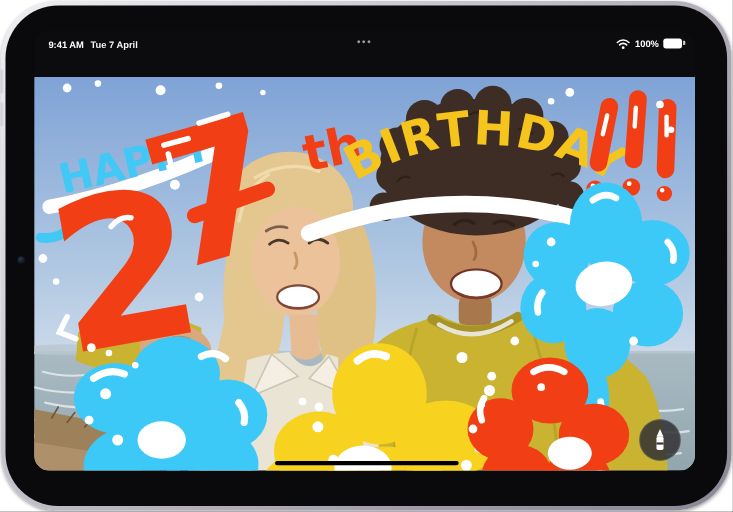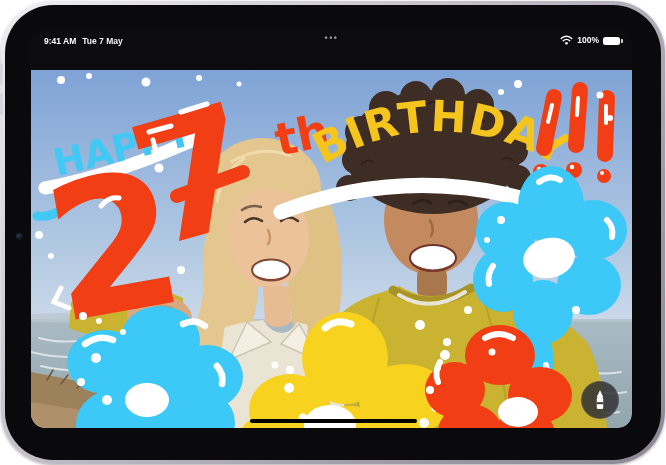--- a/index.html
+++ b/index.html
@@ -13,21 +13,21 @@
   .side-btn{position:absolute;left:-1px;width:3px;height:22px;border-radius:2px;background:#d6d3da;}
   .front-cam{position:absolute;left:11px;top:228px;width:7px;height:7px;border-radius:50%;
     background:radial-gradient(circle at 35% 35%,#2a3952 0%,#10151f 60%,#05070c 100%);}
   
   .screen{position:absolute;left:26px;top:23px;width:601px;height:400px;border-radius:14px;
     background:#0c0c0e;overflow:hidden;}
   .statusbar{position:absolute;left:0;top:0;width:100%;height:24px;color:#fff;font-size:8.5px;}
   .sb-left{position:absolute;left:13px;top:8px;display:flex;gap:6px;white-space:nowrap;}
   .sb-time{font-weight:700;}
   .sb-date{font-weight:600;opacity:.95;}
-  .sb-right{position:absolute;right:12px;top:7px;display:flex;align-items:flex-end;gap:4px;}
+  .sb-right{position:absolute;right:12px;top:7px;display:flex;align-items:flex-start;gap:4px;}
   .sb-batt-pct{font-weight:600;}
   .batt{width:17px;height:8.5px;border-radius:2.5px;background:#fff;position:relative;}
   .batt:after{content:"";position:absolute;right:-2.5px;top:2.2px;width:1.6px;height:4px;
     background:#fff;border-radius:0 1px 1px 0;opacity:.8;}
   .overflow-dots{position:absolute;left:0;top:6px;width:100%;text-align:center;color:#9a9aa1;
     font-size:9px;letter-spacing:1.5px;font-weight:700;line-height:1;}
   .navbar{position:absolute;left:0;top:26px;width:100%;height:18px;font-size:11.5px;line-height:14px;}
   .nav-cancel{position:absolute;left:13px;top:2px;color:#0A84FF;cursor:pointer;}
   .nav-title{position:absolute;left:0;top:2px;width:100%;text-align:center;color:#fff;font-weight:600;}
   .nav-done{position:absolute;right:13px;top:2px;color:#0A84FF;font-weight:600;cursor:pointer;}
@@ -49,21 +49,21 @@
     <div class="side-btn" style="top:62px"></div>
     <div class="side-btn" style="top:92px"></div>
     <div class="device-body">
       <div class="front-cam"></div>
 
       <div class="screen">
 
         <div class="statusbar">
           <div class="sb-left">
             <span class="sb-time">9:41 AM</span>
-            <span class="sb-date">Tue 7 May</span>
+            <span class="sb-date">Tue 7 April</span>
           </div>
           <div class="sb-right">
             <svg width="13" height="10" viewBox="0 0 13 10">
               <path d="M1.2,3.6 a7.3,7.3 0 0 1 10.6,0" stroke="#fff" stroke-width="1.4" fill="none" stroke-linecap="round"></path>
               <path d="M3.3,5.8 a4.4,4.4 0 0 1 6.4,0" stroke="#fff" stroke-width="1.4" fill="none" stroke-linecap="round"></path>
               <circle cx="6.5" cy="8.3" r="1.3" fill="#fff"></circle>
             </svg>
             <span class="sb-batt-pct">100%</span>
             <span class="batt"></span>
           </div>

